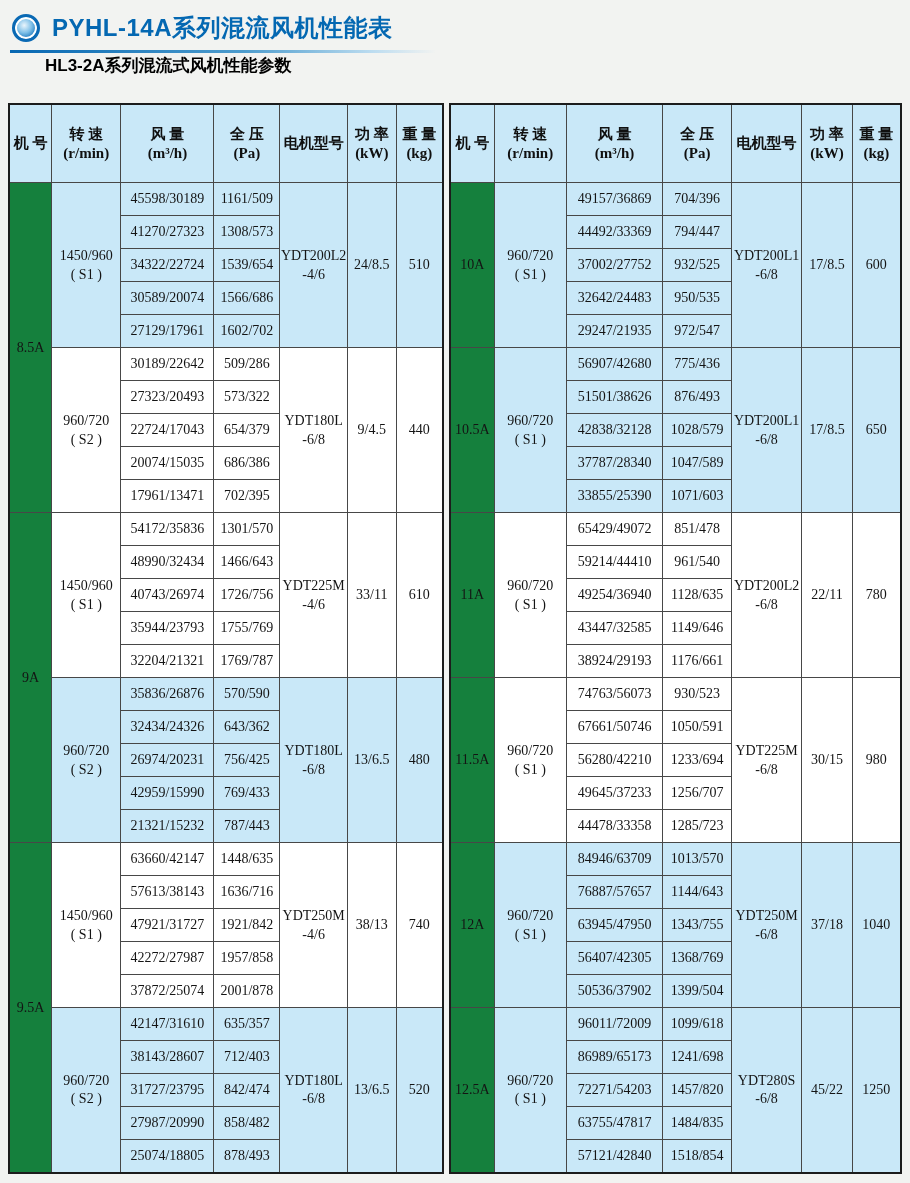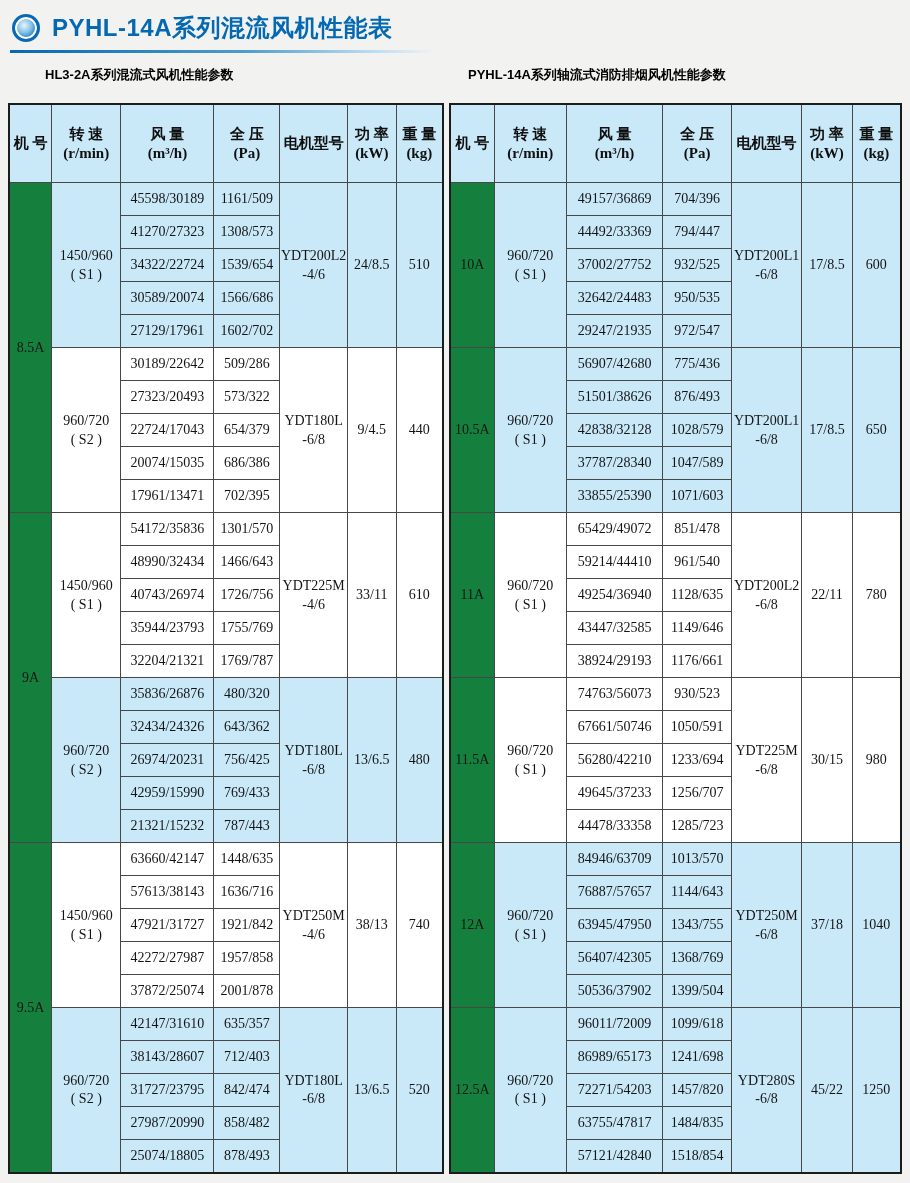--- a/index.html
+++ b/index.html
@@ -28,21 +28,21 @@
   .page-title{
     font-size:24px;font-weight:bold;color:var(--accent,#0468b2);
     letter-spacing:0.5px;white-space:nowrap;
   }
   .title-underline{
     position:absolute;left:10px;top:50px;width:426px;height:3px;
     background:linear-gradient(to right,#0767b2 0%,#4d9ccd 55%,#bcdcf0 85%,rgba(255,255,255,0) 100%);
   }
 
   
-  .subtitle{position:absolute;top:66px;font-size:13px;font-weight:bold;color:#000;white-space:nowrap;}
+  .subtitle{position:absolute;top:54px;font-size:17px;font-weight:bold;color:#000;white-space:nowrap;}
   .subtitle.left{left:45px;}
   .subtitle.right{left:468px;}
 
   
   .tbl-wrap{position:absolute;top:103px;font-family:Liberation Serif, serif;}
   .tbl-wrap.left{left:8px;width:436px;}
   .tbl-wrap.right{left:449px;width:453px;}
 
   table.perf{
     border-collapse:collapse;width:100%;table-layout:fixed;
@@ -70,21 +70,20 @@
 
 <div class="page">
 
   <div class="title-row">
     <span class="bullseye"></span>
     <span class="page-title">PYHL-14A系列混流风机性能表</span>
   </div>
   <div class="title-underline"></div>
 
   <div class="subtitle left">HL3-2A系列混流式风机性能参数</div>
-  <div class="subtitle right">PYHL-14A系列轴流式消防排烟风机性能参数</div>
 
   <div class="tbl-wrap left" id="tbl-0">
       <table class="perf">
         <colgroup>
           <col style="width: 9.8%;">
           <col style="width: 16%;">
           <col style="width: 21.4%;">
           <col style="width: 15.2%;">
           <col style="width: 15.6%;">
           <col style="width: 11.2%;">
@@ -214,21 +213,21 @@
           <tr>
             <td class="white">32204/21321</td>
             <td class="white">1769/787</td>
           </tr>
           <tr>
             <td class="blue" rowspan="5">
               <div class="l1">960/720</div>
               <div class="l2">( S2 )</div>
             </td>
             <td class="blue">35836/26876</td>
-            <td class="blue">480/320</td>
+            <td class="blue">570/590</td>
             <td class="blue" rowspan="5">
               <div class="l1">YDT180L</div>
               <div class="l2">-6/8</div>
             </td>
             <td class="blue" rowspan="5">13/6.5</td>
             <td class="blue" rowspan="5">480</td>
           </tr>
           <tr>
             <td class="blue">32434/24326</td>
             <td class="blue">643/362</td>

